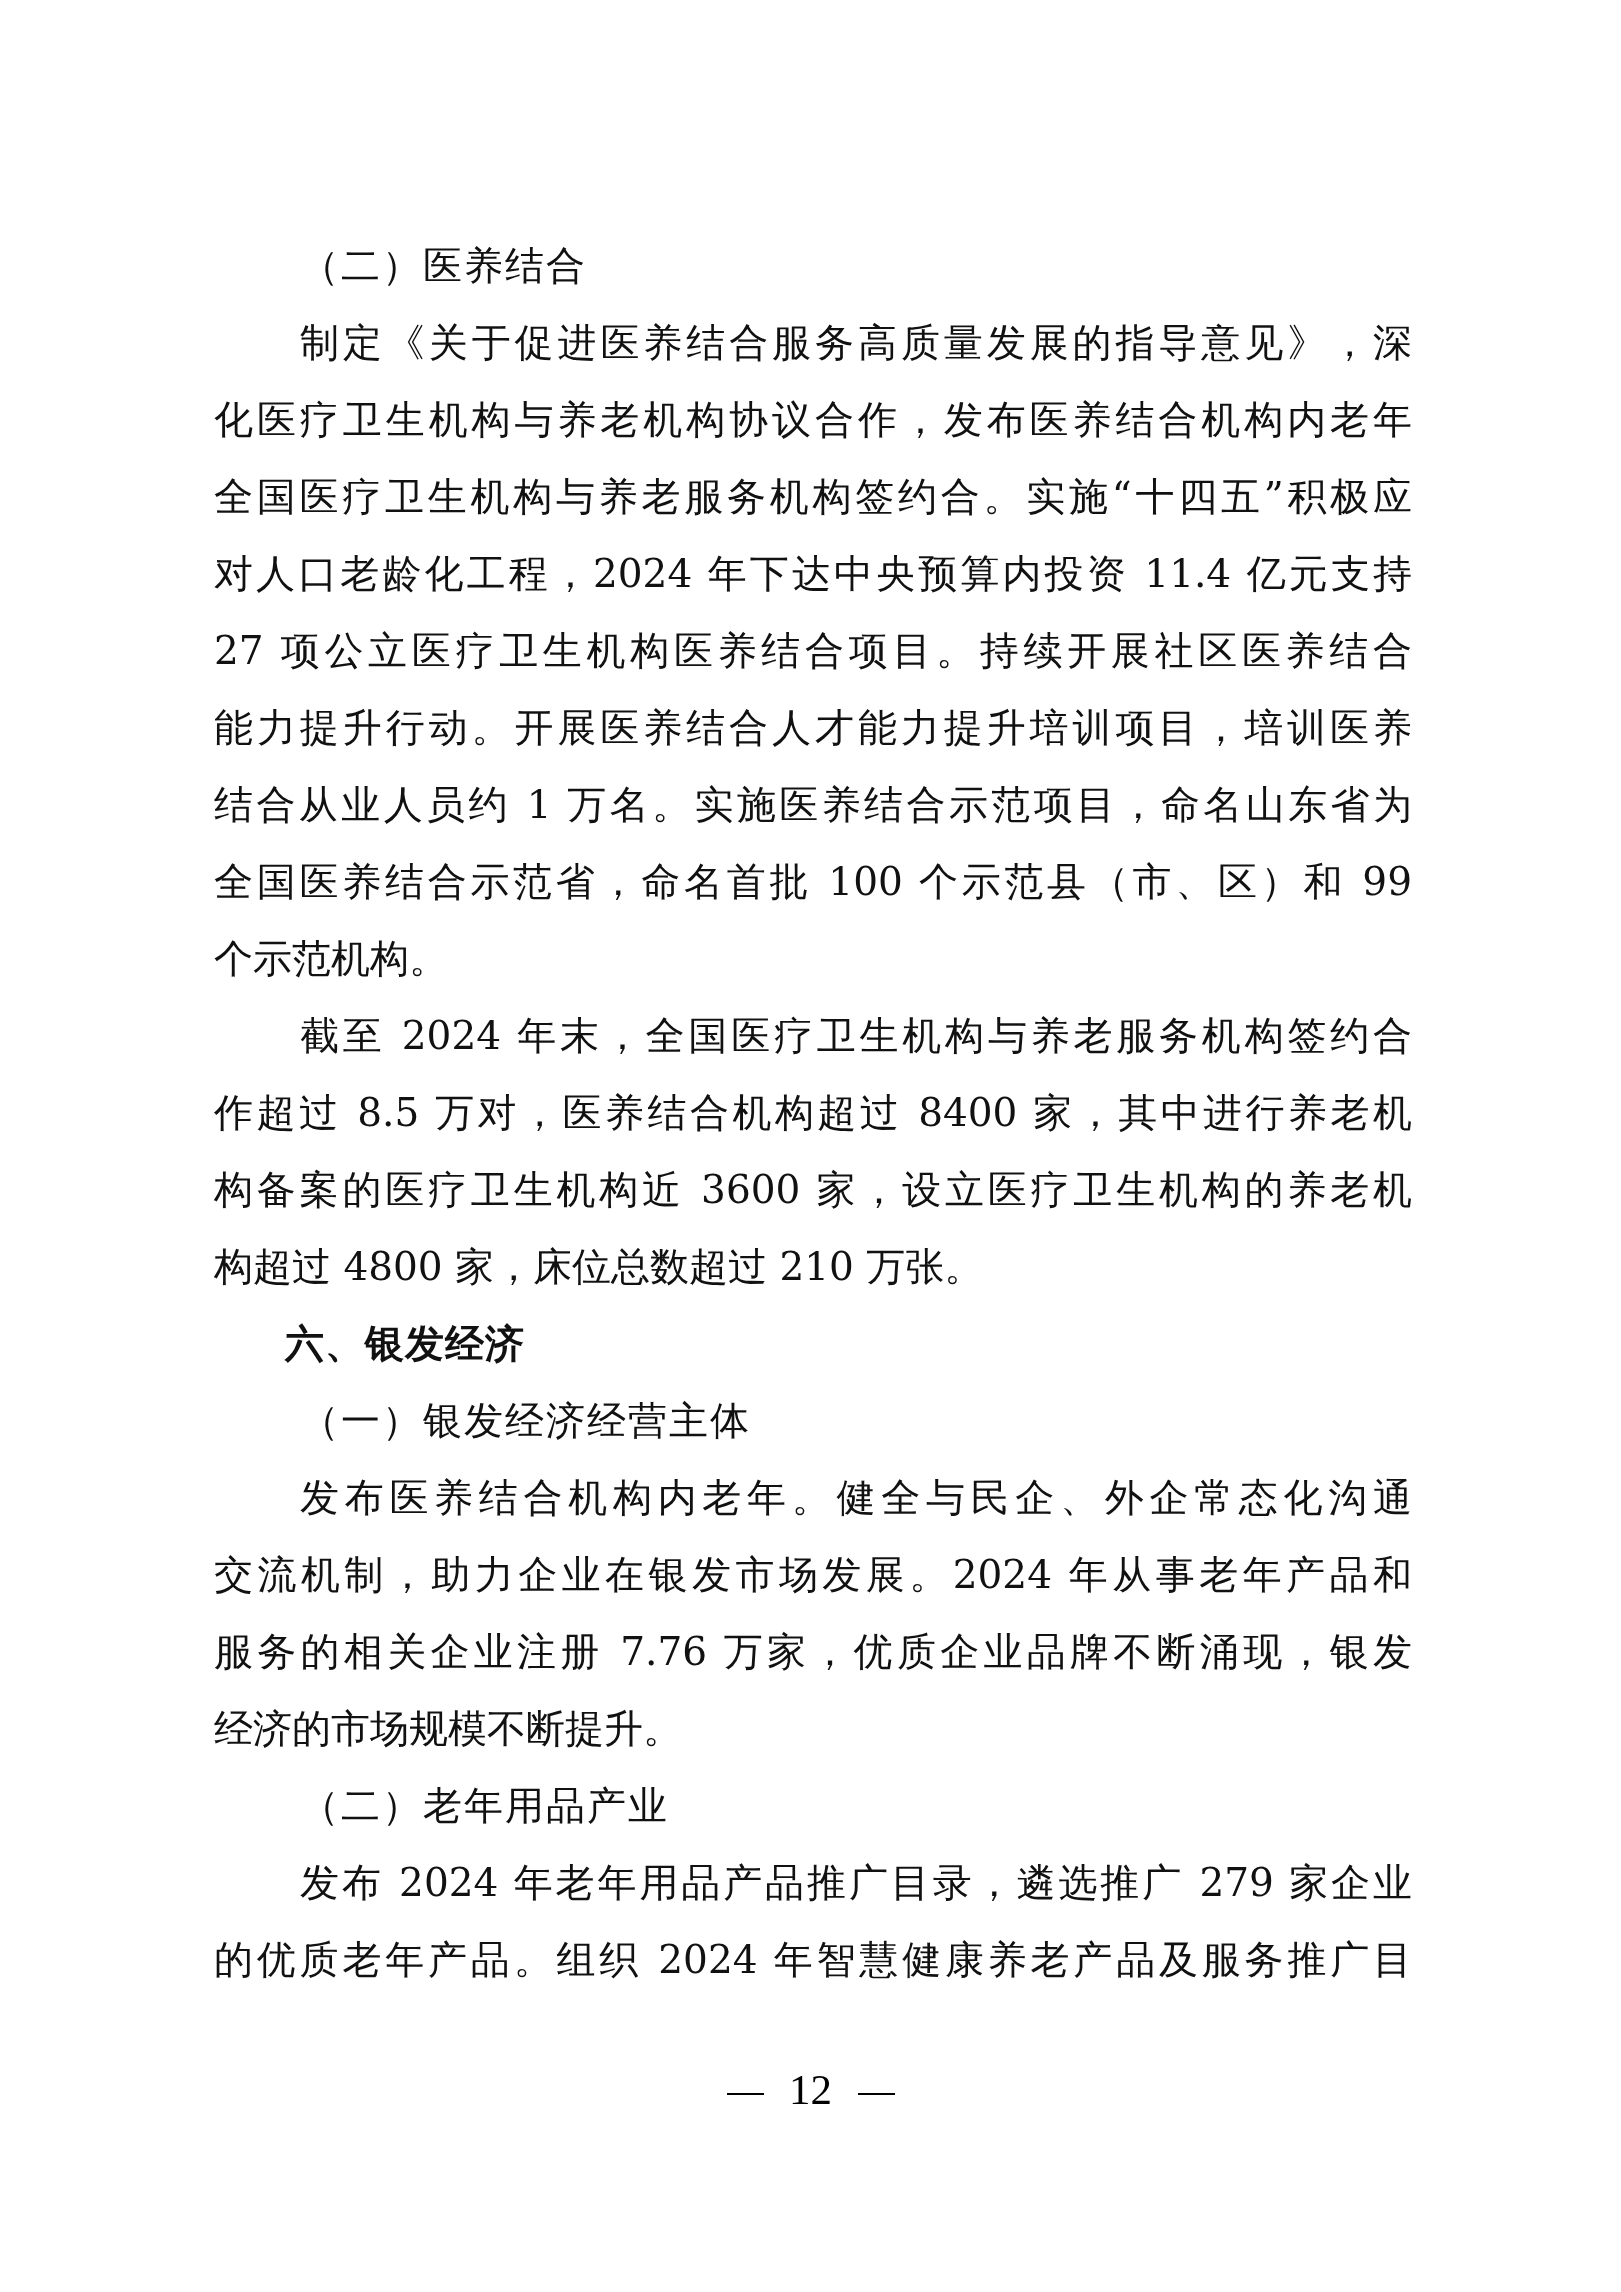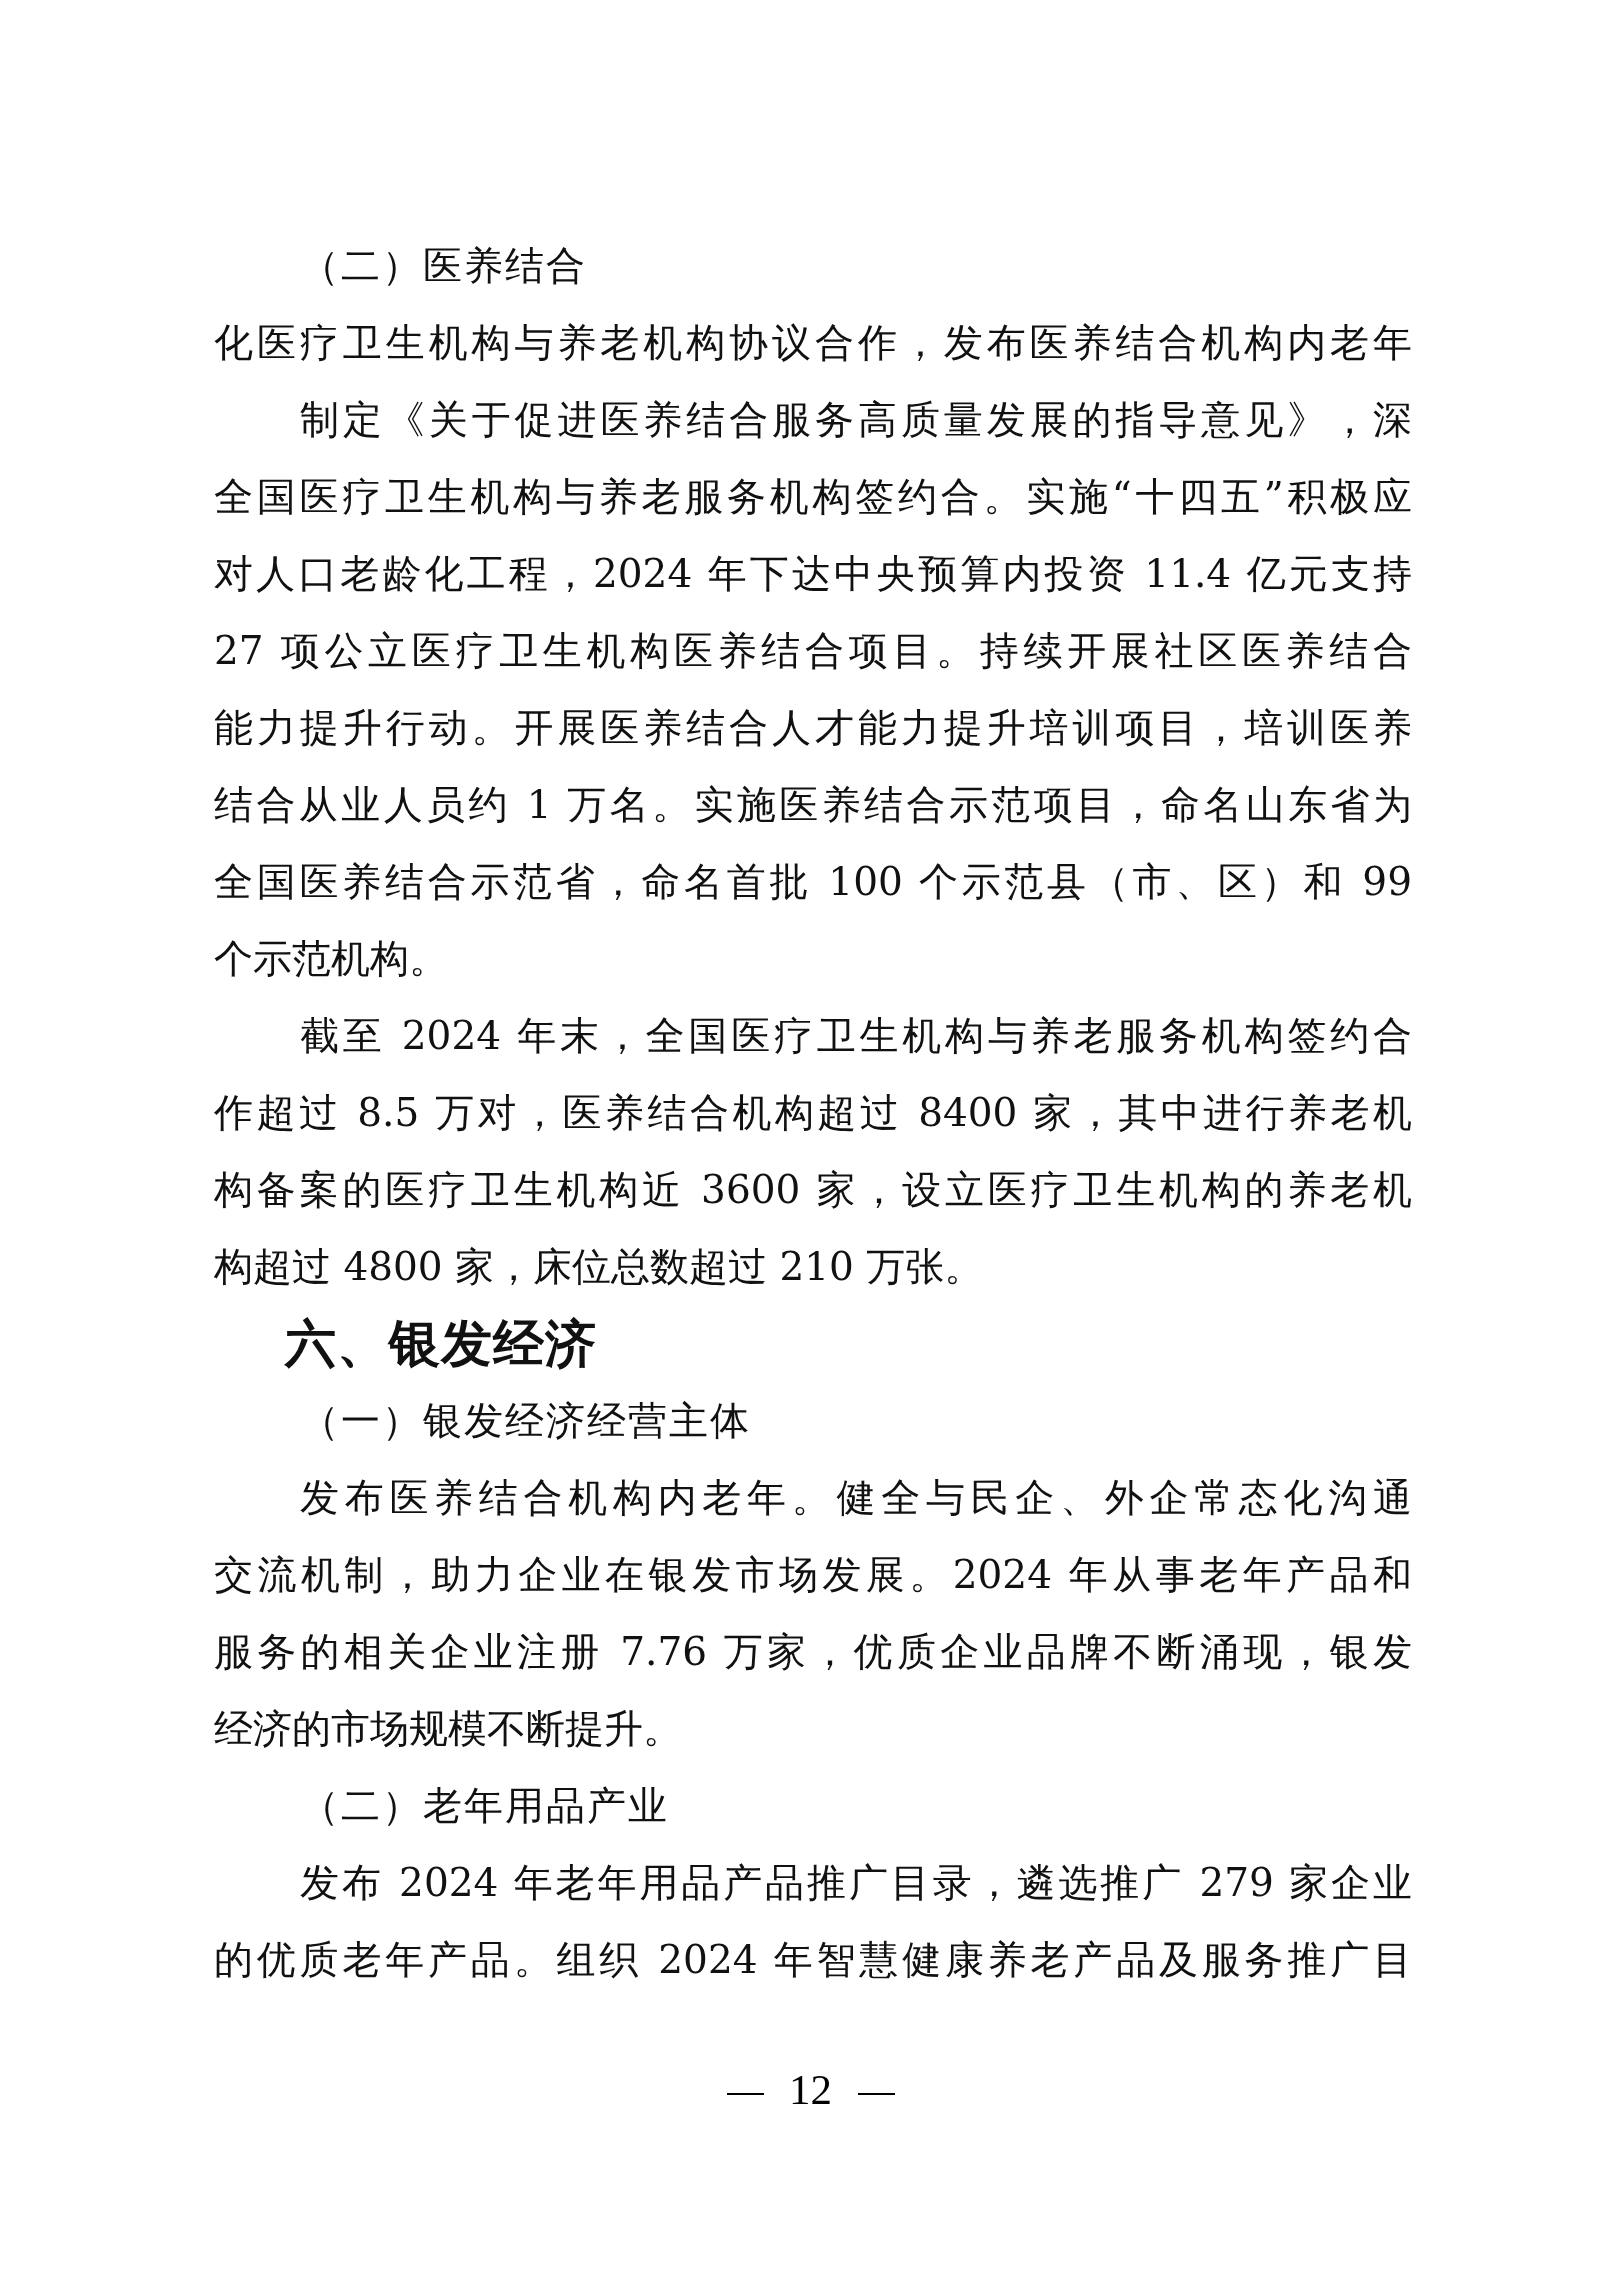--- a/index.html
+++ b/index.html
@@ -54,21 +54,21 @@
     font-size: 39px;
     letter-spacing: 2px;
     white-space: nowrap;
   }
   .h-main {
     display: block;
     height: 77px;
     padding-left: 71px;
     font-family: "DejaVu Sans", "Liberation Sans", sans-serif;
     font-weight: bold;
-    font-size: 51px;
+    font-size: 39px;
     letter-spacing: 1px;
     white-space: nowrap;
   }
   .page-number {
     position: absolute;
     left: 0;
     width: 1621px;
     top: 2066px;
     text-align: center;
     font-family: "Liberation Serif", "DejaVu Serif", serif;
@@ -87,22 +87,22 @@
 </style>
 </head>
 <body>
 
 <div class="page">
   <div class="content">
 
     <div class="h-sub">（二）医养结合</div>
 
     <div>
+      <span class="line indent">制定《关于促进医养结合服务高质量发展的指导意见》，深</span>
       <span class="line">化医疗卫生机构与养老机构协议合作，发布医养结合机构内老年</span>
-      <span class="line indent">制定《关于促进医养结合服务高质量发展的指导意见》，深</span>
       <span class="line">全国医疗卫生机构与养老服务机构签约合。实施“十四五”积极应</span>
       <span class="line">对人口老龄化工程，2024 年下达中央预算内投资 11.4 亿元支持</span>
       <span class="line">27 项公立医疗卫生机构医养结合项目。持续开展社区医养结合</span>
       <span class="line">能力提升行动。开展医养结合人才能力提升培训项目，培训医养</span>
       <span class="line">结合从业人员约 1 万名。实施医养结合示范项目，命名山东省为</span>
       <span class="line">全国医养结合示范省，命名首批 100 个示范县（市、区）和 99</span>
       <span class="line last">个示范机构。</span>
     </div>
 
     <div>

